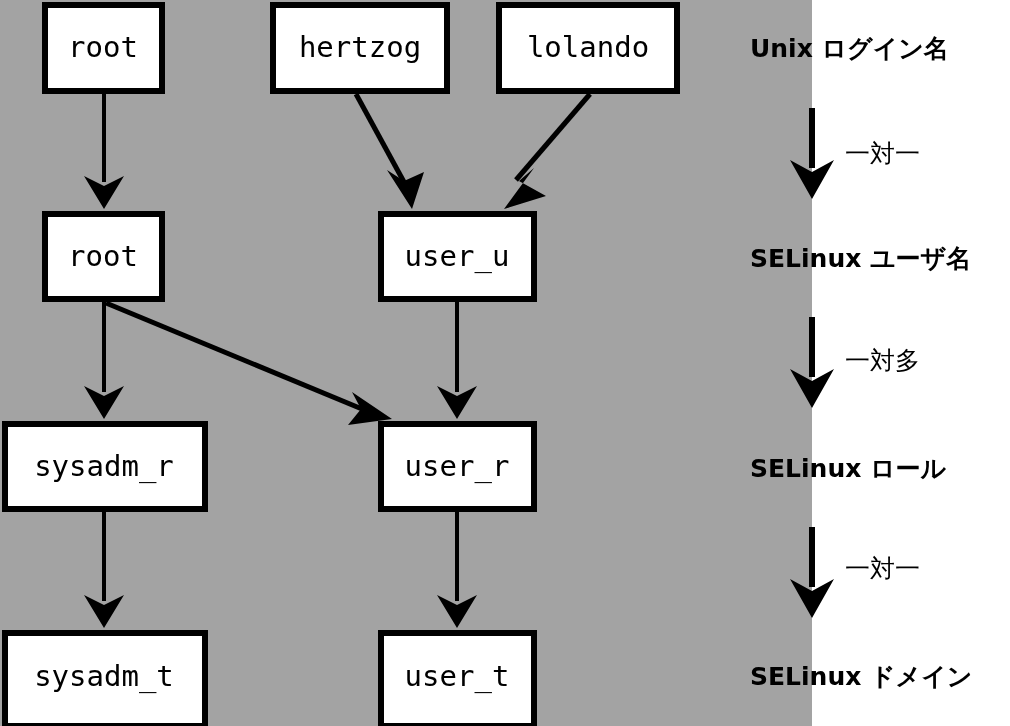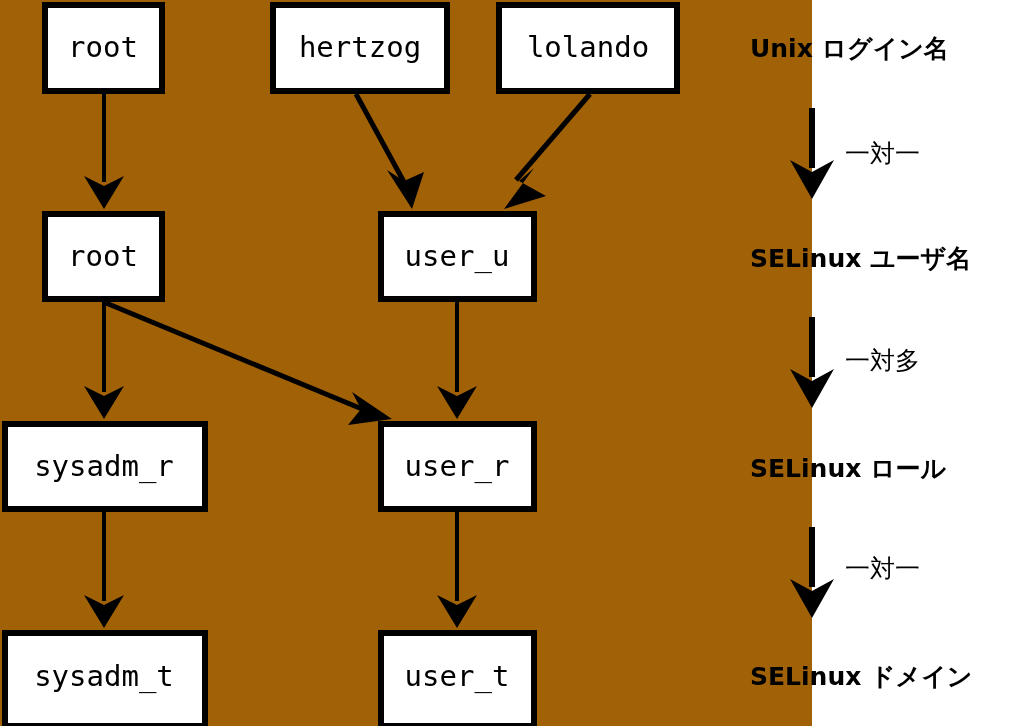--- a/index.html
+++ b/index.html
@@ -10,21 +10,21 @@
   body {
     width: 1010px;
     height: 726px;
     font-family: "DejaVu Sans", sans-serif;
     overflow: hidden;
   }
   #diagram-root {
     position: relative;
     width: 812px;
     height: 726px;
-    background: #a16207;
+    background: #a3a3a3;
   }
   svg.canvas {
     position: absolute;
     top: 0;
     left: 0;
     width: 1010px;
     height: 726px;
     display: block;
   }
   .node-box {

